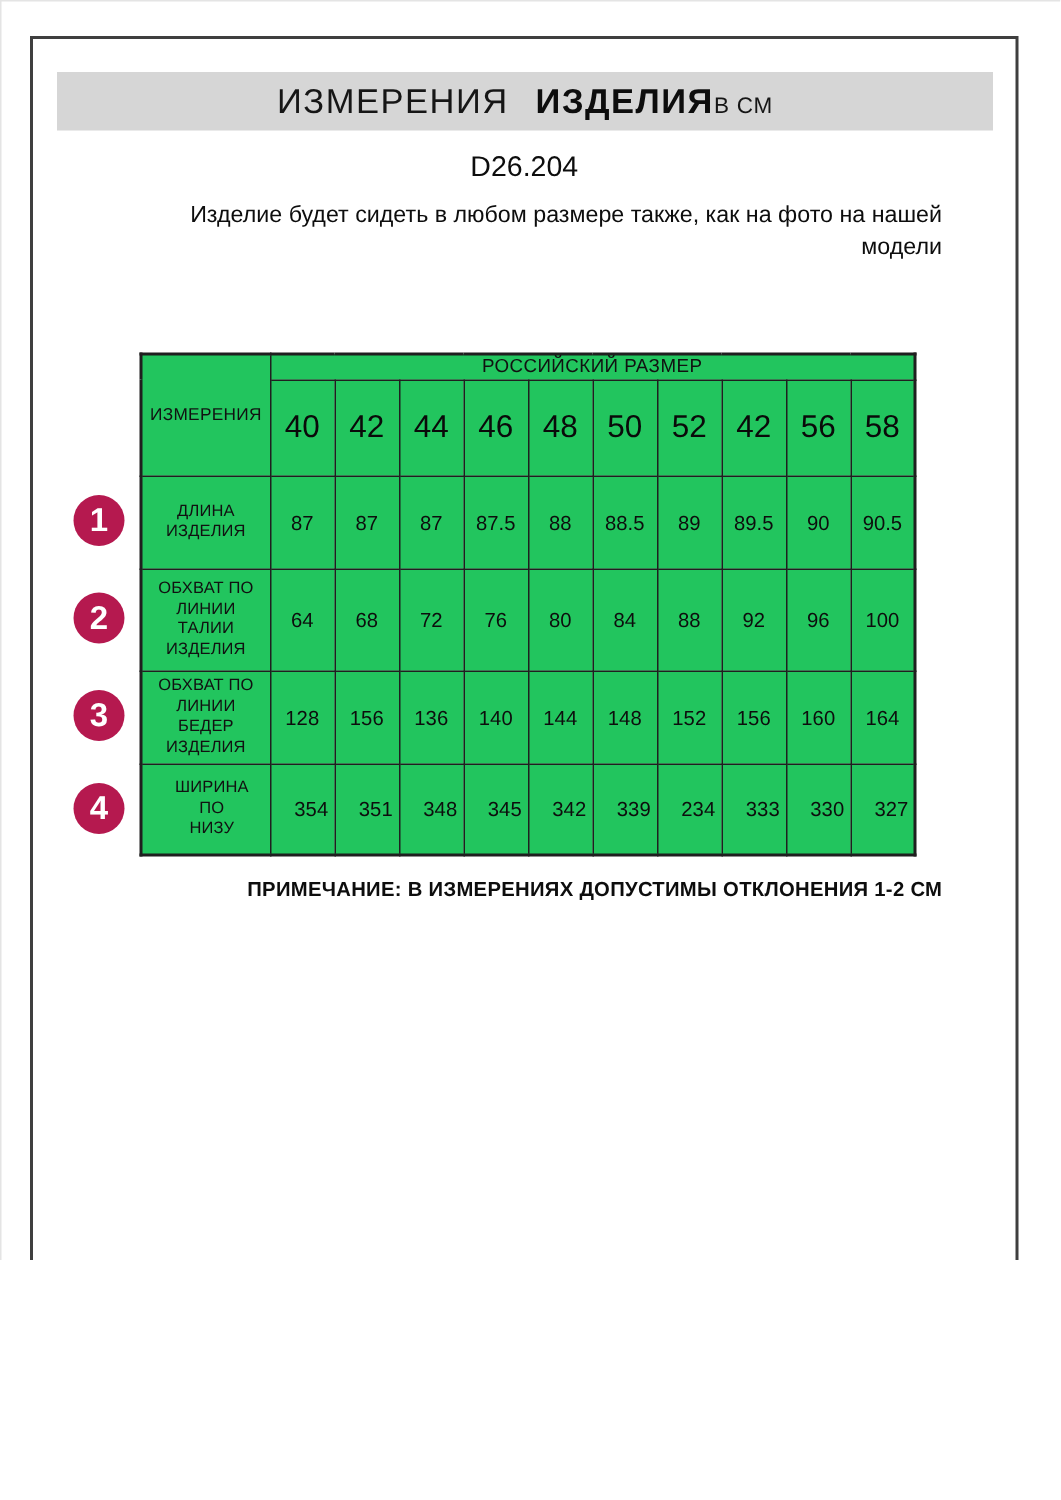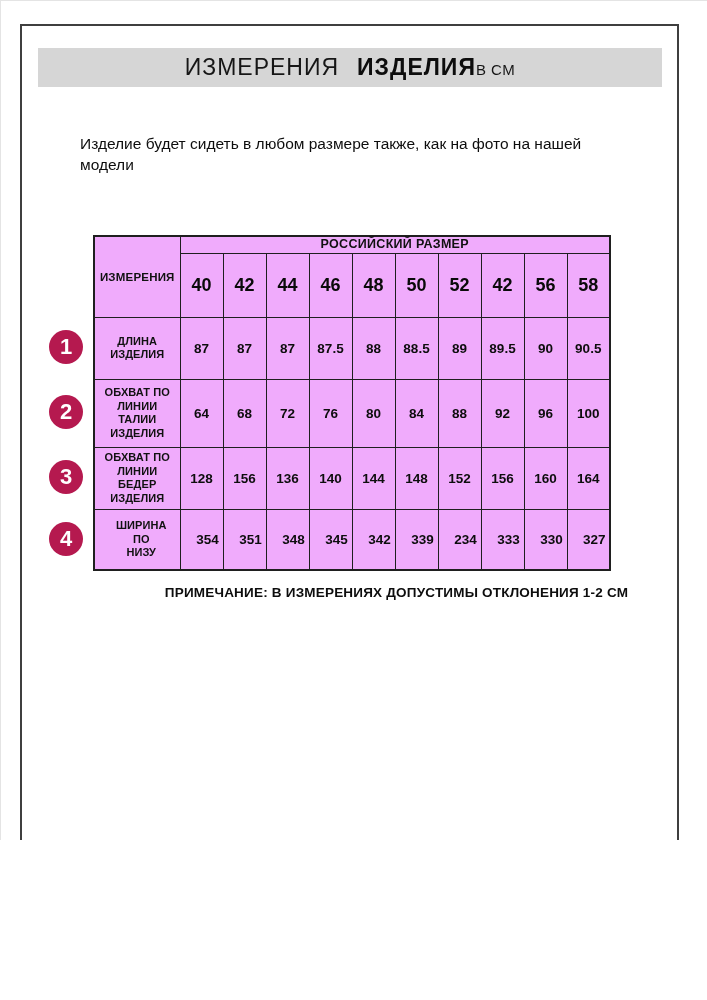--- a/index.html
+++ b/index.html
@@ -66,56 +66,56 @@
     font-size: 19px;
     font-weight: 400;
     color: #0d0d0d;
   }
   .description {
     position: absolute;
     left: 50%;
     transform: translateX(-50%);
     top: 132px;
     width: 548px;
-    text-align: left;
+    text-align: right;
     font-size: 15.5px;
     line-height: 21px;
     color: #0d0d0d;
   }
   table.size-table {
     position: absolute;
     left: 92px;
     top: 234px;
     border-collapse: collapse;
     table-layout: fixed;
     border: 2px solid #1f1f1f;
   }
   table.size-table td, table.size-table th {
     border: 1px solid #1f1f1f;
     text-align: center;
     vertical-align: middle;
-    background: #f0abfc;
-    font-weight: 700;
+    background: #22c55e;
+    font-weight: 400;
   }
   .col-label { width: 86px; }
   .col-size  { width: 43px; }
   td.corner-cell {
     font-size: 11.5px;
     letter-spacing: 0.2px;
   }
   td.group-header-cell {
     height: 17px;
     font-size: 12.5px;
     line-height: 15px;
     padding: 0;
     letter-spacing: 0.3px;
   }
   td.size-cell {
     height: 64px;
-    font-size: 18px;
+    font-size: 21px;
     font-weight: 700;
     color: #0a0a0a;
   }
   td.row-label-cell {
     font-size: 11px;
     line-height: 13.5px;
     white-space: pre-line;
     letter-spacing: 0.1px;
     padding: 2px 4px;
   }
@@ -164,20 +164,21 @@
 
 <div class="canvas">
   <div class="frame"></div>
 
   <div class="title-bar">
     <span class="title-main">ИЗМЕРЕНИЯ</span>
     <span class="title-bold">ИЗДЕЛИЯ</span>
     <span class="title-unit">В СМ</span>
   </div>
 
+  <div class="model-code">D26.204</div>
 
   <div class="description">Изделие будет сидеть в любом размере также, как на фото на нашей модели</div>
 
   <table class="size-table">
     <colgroup>
       <col class="col-label">
       <col class="col-size">
         <col class="col-size">
         <col class="col-size">
         <col class="col-size">

